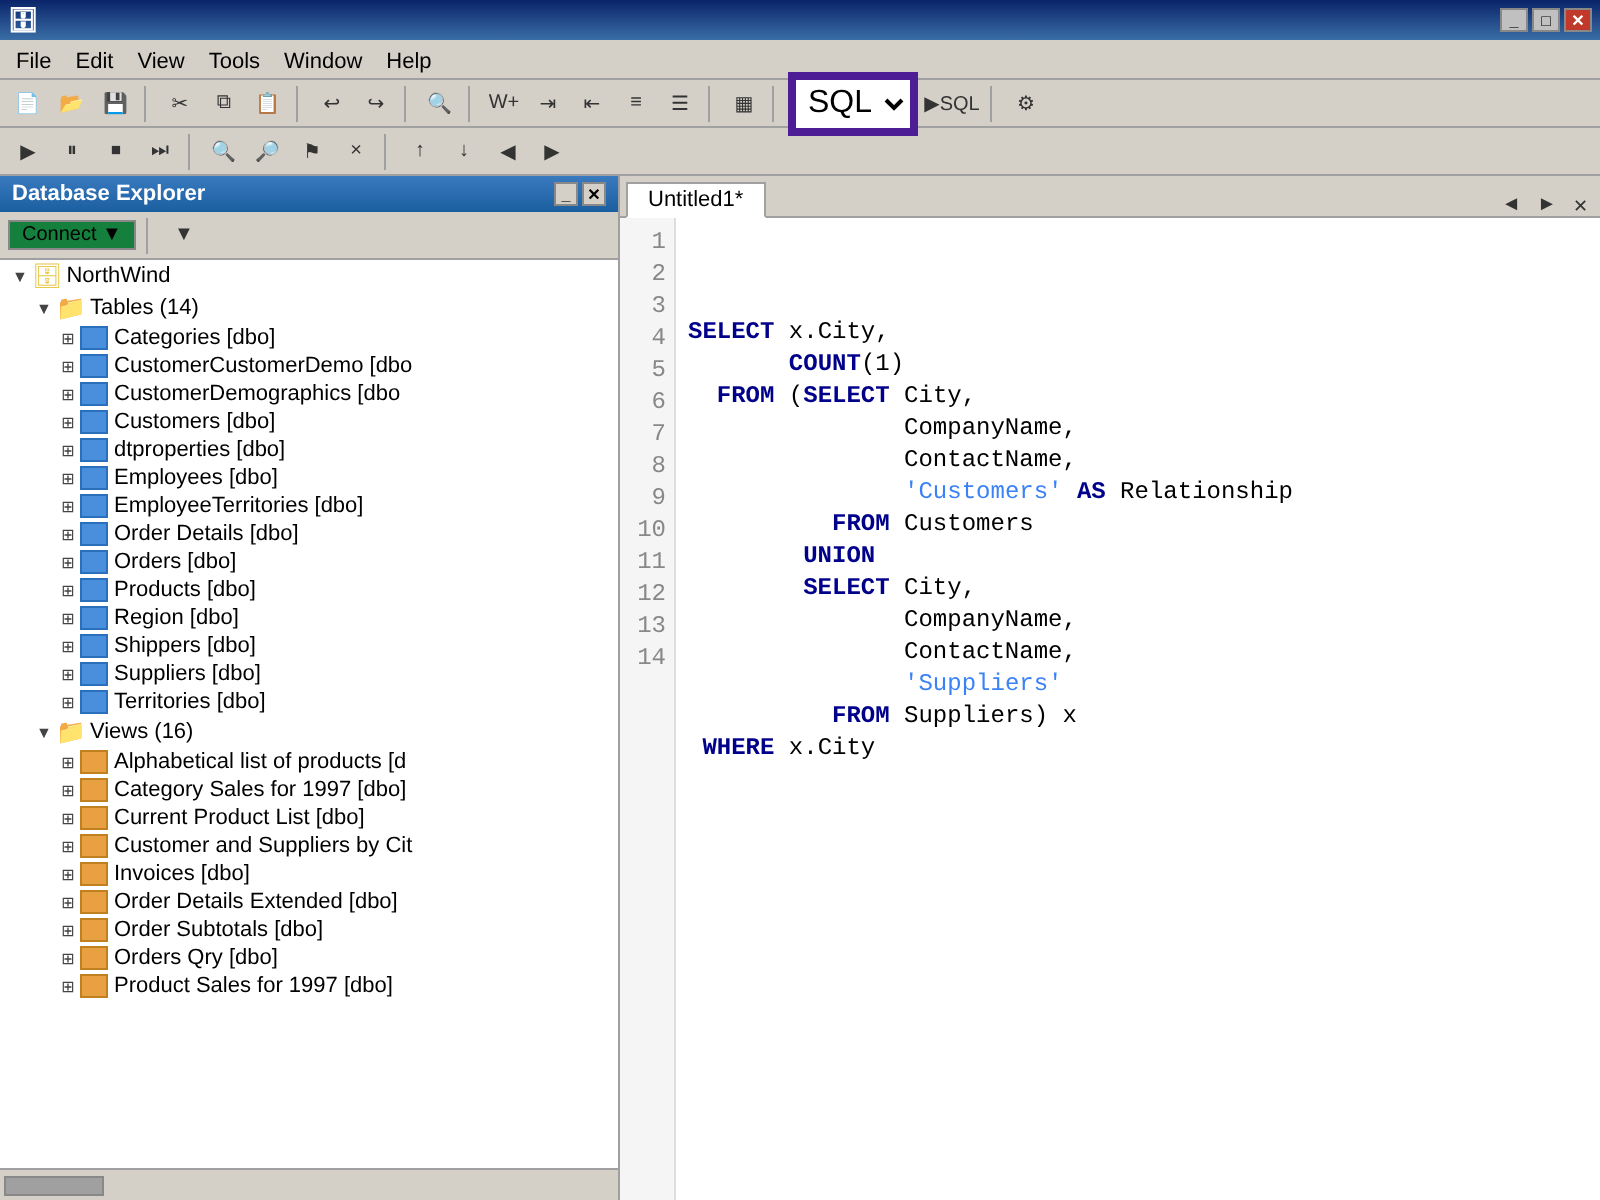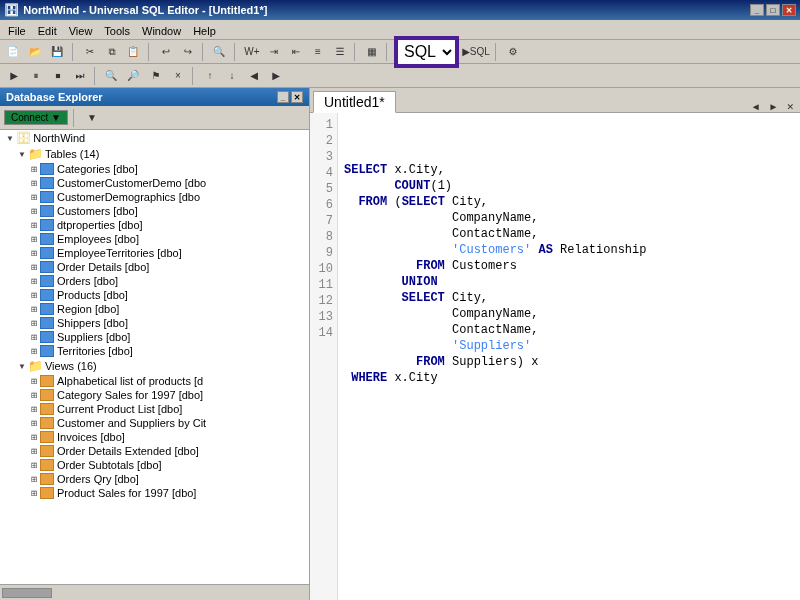--- a/index.html
+++ b/index.html
@@ -42,41 +42,40 @@
     .indent2 { padding-left: 16px; }
     .indent3 { padding-left: 28px; }
     .expand-icon { width: 12px; height: 12px; display: inline-flex; align-items: center; justify-content: center; font-size: 8px; color: #444; flex-shrink: 0; }
     .folder-icon { color: #e8c84a; font-size: 12px; margin-right: 2px; flex-shrink: 0; }
     
     .node-text { font-size: 11px; }
     
     
     #sql-editor { flex: 1; display: flex; flex-direction: column; background: white; }
     #editor-tabs { background: #d4d0c8; border-bottom: 1px solid #a0a0a0; display: flex; align-items: flex-end; padding: 3px 3px 0; gap: 2px; }
-    .editor-tab { background: #f0eee8; border: 1px solid #a0a0a0; border-bottom: none; padding: 2px 10px; font-size: 14px; cursor: pointer; }
+    .editor-tab { background: #f0eee8; border: 1px solid #a0a0a0; border-bottom: none; padding: 2px 10px; font-size: 11px; cursor: pointer; }
     .editor-tab.active { background: white; border-bottom: 1px solid white; margin-bottom: -1px; }
     .nav-arrow { font-size: 10px; cursor: pointer; padding: 0 3px; color: #333; }
     
     #code-area { display: flex; flex: 1; overflow: hidden; font-family: 'Courier New', monospace; font-size: 12px; }
     #line-numbers { background: #f5f5f5; border-right: 1px solid #ddd; padding: 4px 4px 4px 4px; color: #888; font-size: 12px; min-width: 28px; text-align: right; line-height: 16px; overflow: hidden; }
     #code-content { flex: 1; padding: 4px 6px; overflow: auto; line-height: 16px; color: #000; white-space: pre; margin-top: 29px; }
     
     .kw { color: #00008b; font-weight: bold; }
     .str { color: #3b82f6; }
     
     
     #db-scrollbar { height: 16px; background: #d4d0c8; border-top: 1px solid #a0a0a0; display: flex; align-items: center; padding: 0 2px; }
   </style>
 </head>
 <body>
 
 <div id="title-bar">
   <div id="title-bar-text">
     <span style="font-size:12px;">🗄</span>
-    <span>NorthWind - Universal SQL Editor - [Untitled1*]</span>
   </div>
   <div id="title-bar-controls">
     <div class="title-btn">_</div>
     <div class="title-btn">□</div>
     <div class="title-btn close">✕</div>
   </div>
 </div>
 
 <div id="menu-bar">
   <span class="menu-item">File</span>

